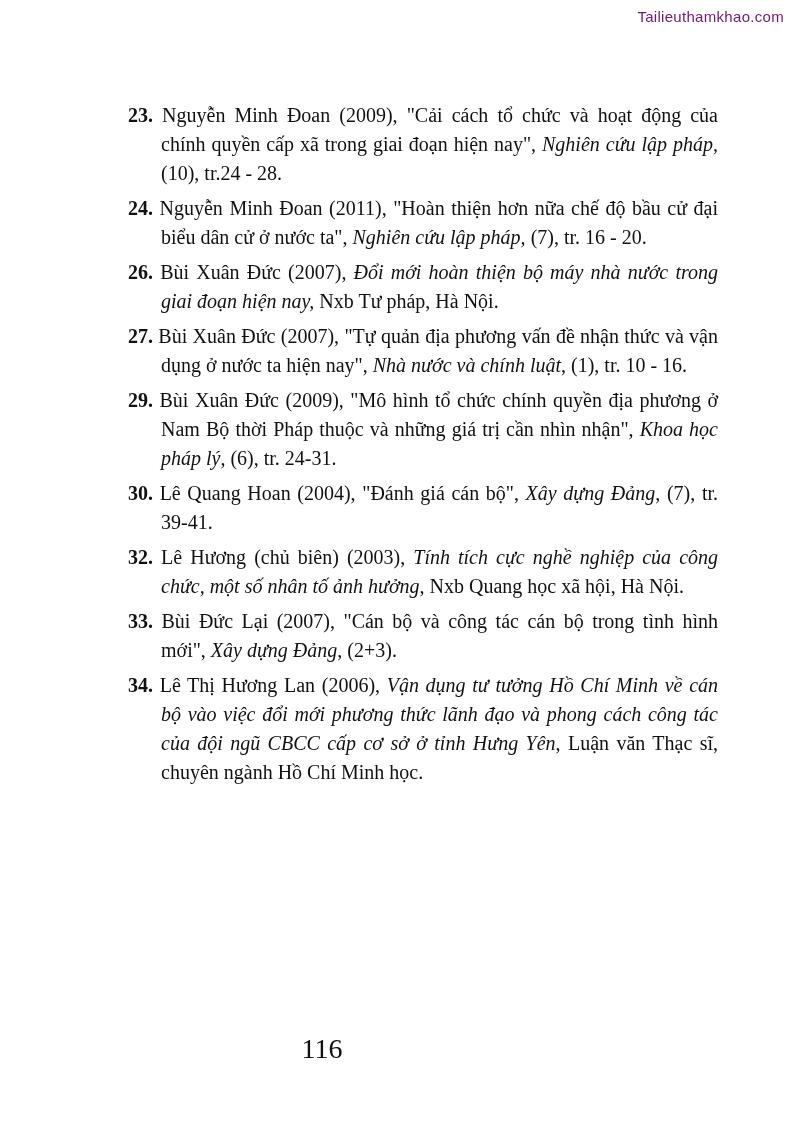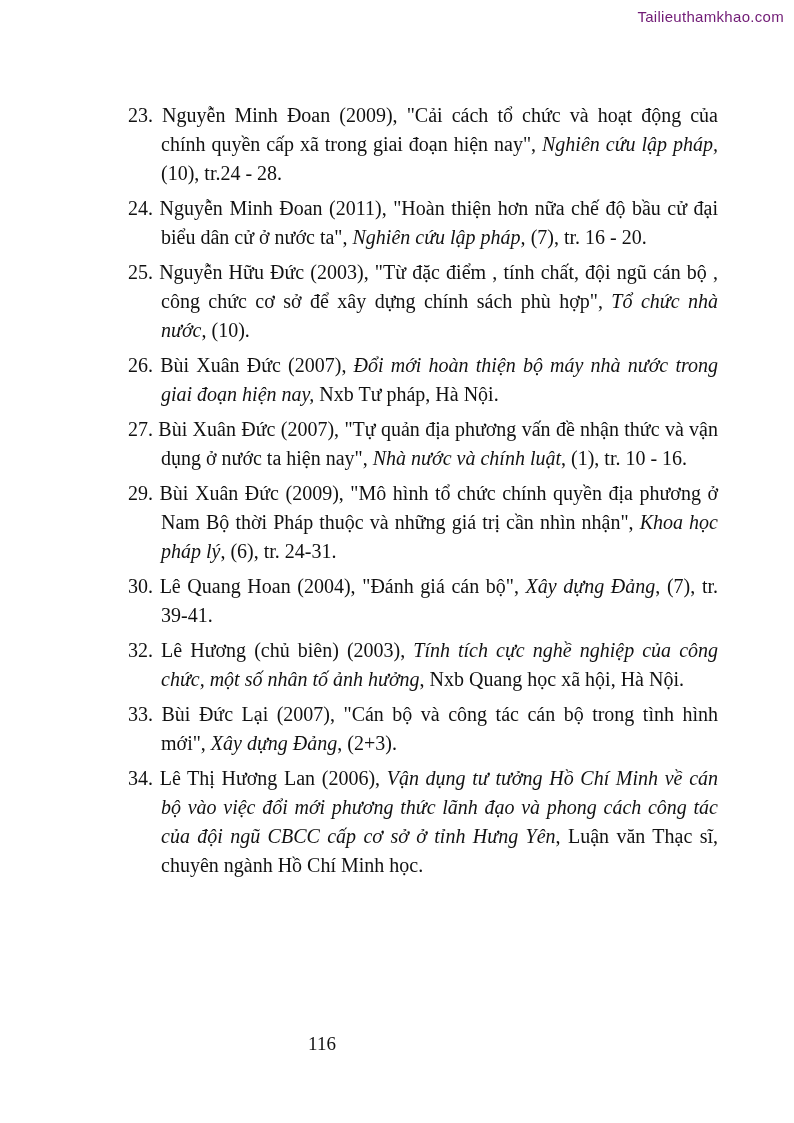--- a/index.html
+++ b/index.html
@@ -32,43 +32,43 @@
   .ref {
     font-size: 20px;
     line-height: 29px;
     text-align: justify;
     padding-left: 33px;
     text-indent: -33px;
     margin-bottom: 6px;
   }
   .ref .num {
     display: inline;
+    font-weight: bold;
   }
   .ref .it {
     font-style: italic;
   }
   .pagenum {
     position: absolute;
     top: 1033px;
     left: 0;
     width: 644px;
     text-align: center;
-    font-size: 19px;
+    font-size: 28px;
     color: #111111;
   }
 </style>
 </head>
 <body>
 
 <div class="watermark">Tailieuthamkhao.com</div>
 
 <div class="refs">
     <div class="ref"><span class="num">23.</span> <span>Nguyễn Minh Đoan (2009), "Cải cách tổ chức và hoạt động của chính quyền cấp xã trong giai đoạn hiện nay", </span><span class="it">Nghiên cứu lập pháp,</span><span> (10), tr.24 - 28.</span></div>
     <div class="ref"><span class="num">24.</span> <span>Nguyễn Minh Đoan (2011), "Hoàn thiện hơn nữa chế độ bầu cử đại biểu dân cử ở nước ta", </span><span class="it">Nghiên cứu lập pháp,</span><span> (7), tr. 16 - 20.</span></div>
-    <div class="ref"><span class="num">25.</span> <span>Nguyễn Hữu Đức (2003), "Từ đặc điểm , tính chất, đội ngũ cán bộ , công chức cơ sở để xây dựng chính sách phù hợp", </span><span class="it">Tổ chức nhà nước</span><span>, (10).</span></div>
     <div class="ref"><span class="num">26.</span> <span>Bùi Xuân Đức (2007), </span><span class="it">Đổi mới hoàn thiện bộ máy nhà nước trong giai đoạn hiện nay,</span><span> Nxb Tư pháp, Hà Nội.</span></div>
     <div class="ref"><span class="num">27.</span> <span>Bùi Xuân Đức (2007), "Tự quản địa phương vấn đề nhận thức và vận dụng ở nước ta hiện nay", </span><span class="it">Nhà nước và chính luật</span><span>, (1), tr. 10 - 16.</span></div>
     <div class="ref"><span class="num">29.</span> <span>Bùi Xuân Đức (2009), "Mô hình tổ chức chính quyền địa phương ở Nam Bộ thời Pháp thuộc và những giá trị cần nhìn nhận", </span><span class="it">Khoa học pháp lý</span><span>, (6), tr. 24-31.</span></div>
     <div class="ref"><span class="num">30.</span> <span>Lê Quang Hoan (2004), "Đánh giá cán bộ", </span><span class="it">Xây dựng Đảng</span><span>, (7), tr. 39-41.</span></div>
     <div class="ref"><span class="num">32.</span> <span>Lê Hương (chủ biên) (2003), </span><span class="it">Tính tích cực nghề nghiệp của công chức, một số nhân tố ảnh hưởng</span><span>, Nxb Quang học xã hội, Hà Nội.</span></div>
     <div class="ref"><span class="num">33.</span> <span>Bùi Đức Lại (2007), "Cán bộ và công tác cán bộ trong tình hình mới", </span><span class="it">Xây dựng Đảng</span><span>, (2+3).</span></div>
     <div class="ref"><span class="num">34.</span> <span>Lê Thị Hương Lan (2006), </span><span class="it">Vận dụng tư tưởng Hồ Chí Minh về cán bộ vào việc đổi mới phương thức lãnh đạo và phong cách công tác của đội ngũ CBCC cấp cơ sở ở tỉnh Hưng Yên</span><span>, Luận văn Thạc sĩ, chuyên ngành Hồ Chí Minh học.</span></div>
   </div>
 
 <div class="pagenum">116</div>

